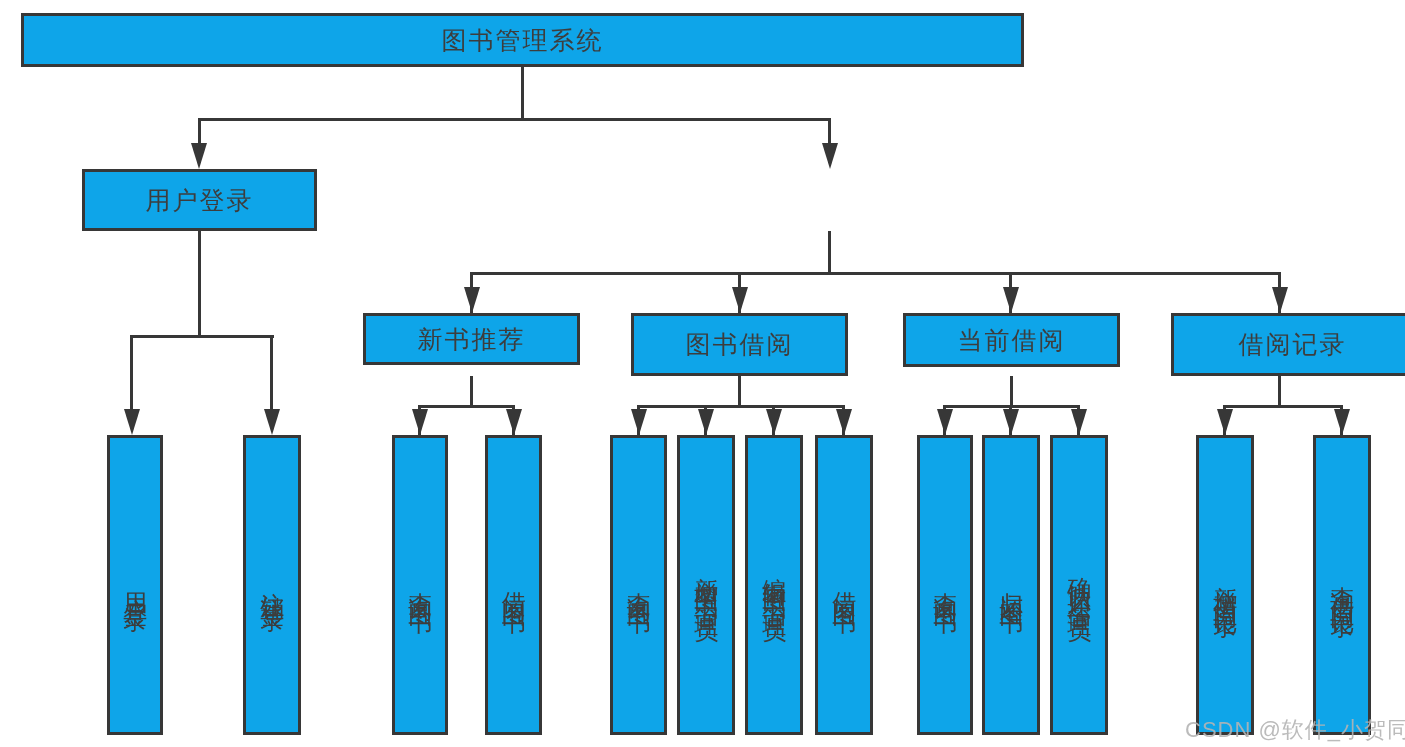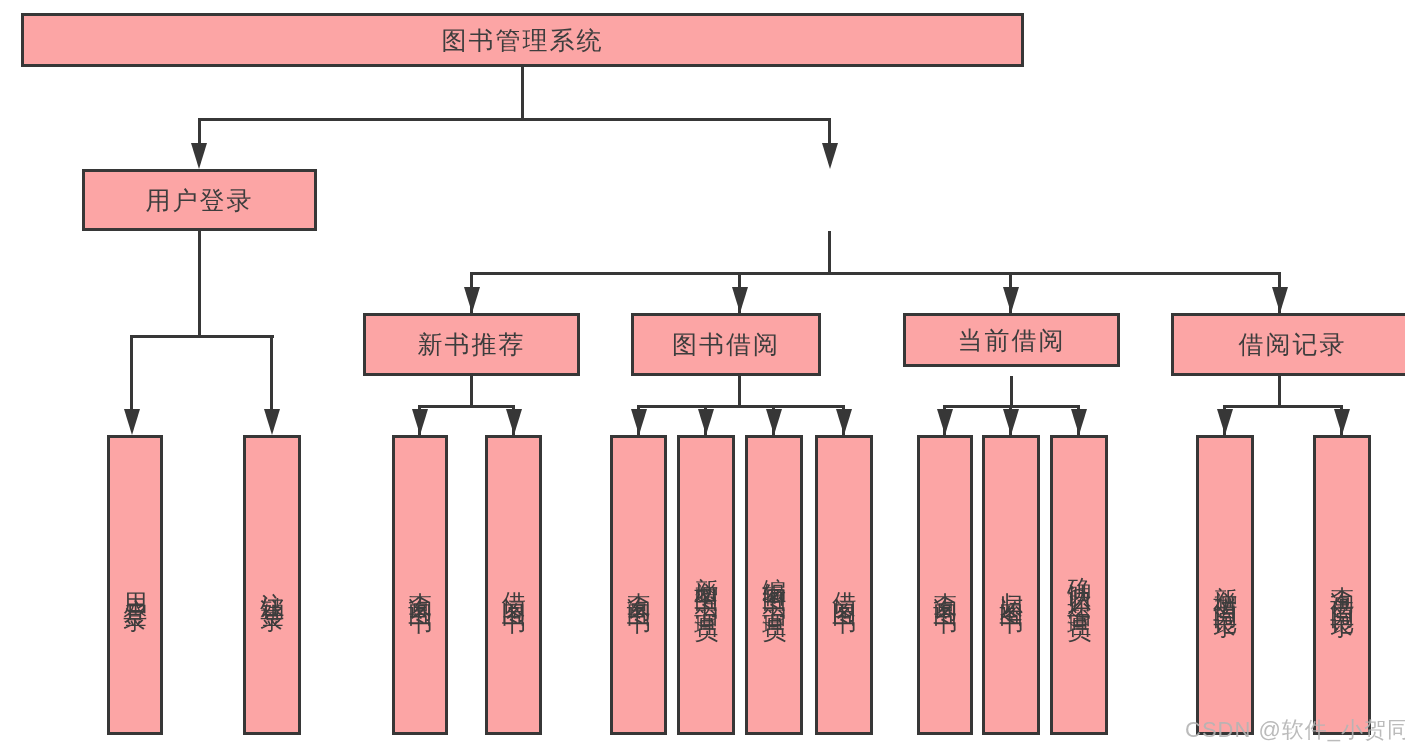--- a/index.html
+++ b/index.html
@@ -1,21 +1,21 @@
 <!DOCTYPE html>
 <html><head>
 <meta charset="utf-8">
 <style>
   html,body{margin:0;padding:0;background:#ffffff;}
   .stage{
     position:relative;width:1405px;height:747px;background:#ffffff;
     font-family:"Liberation Sans",sans-serif;overflow:hidden;
   }
   .box{
-    position:absolute;box-sizing:border-box;background:#fca5a5;
+    position:absolute;box-sizing:border-box;background:#0ea5e9;
     border:3px solid #373737;color:#3d3d3d;
     display:flex;align-items:center;justify-content:center;
     font-size:25px;letter-spacing:2px;white-space:nowrap;z-index:2;
   }
   .box.v span{
     writing-mode:vertical-lr;text-orientation:mixed;
     font-size:24px;letter-spacing:6px;line-height:1.1;white-space:nowrap;
   }
   .ln{position:absolute;background:#373737;z-index:1;}
   .ar{
@@ -55,22 +55,22 @@
   <i class="ln" style="left:470px;top:272px;width:811px;height:3px;"></i>
   <i class="ln" style="left:470px;top:272px;width:3px;height:41px;"></i>
   <i class="ln" style="left:738px;top:272px;width:3px;height:41px;"></i>
   <i class="ln" style="left:1009px;top:272px;width:3px;height:41px;"></i>
   <i class="ln" style="left:1278px;top:272px;width:3px;height:41px;"></i>
   <i class="ar" style="left:464px;top:287px;"></i>
   <i class="ar" style="left:732px;top:287px;"></i>
   <i class="ar" style="left:1003px;top:287px;"></i>
   <i class="ar" style="left:1272px;top:287px;"></i>
 
-  <div class="box" style="left:363px;top:313px;width:217px;height:63px;">新书推荐</div>
-  <div class="box" style="left:631px;top:313px;width:190px;height:63px;">图书借阅</div>
+  <div class="box" style="left:363px;top:313px;width:217px;height:52px;">新书推荐</div>
+  <div class="box" style="left:631px;top:313px;width:217px;height:63px;">图书借阅</div>
   <div class="box" style="left:903px;top:313px;width:217px;height:54px;">当前借阅</div>
   <div class="box" style="left:1171px;top:313px;width:243px;height:63px;">借阅记录</div>
 
   <i class="ln" style="left:470px;top:376px;width:3px;height:32px;"></i>
   <i class="ln" style="left:418px;top:405px;width:97px;height:3px;"></i>
   <i class="ln" style="left:418px;top:405px;width:3px;height:30px;"></i>
   <i class="ln" style="left:512px;top:405px;width:3px;height:30px;"></i>
   <i class="ar" style="left:412px;top:409px;"></i>
   <i class="ar" style="left:506px;top:409px;"></i>
 

